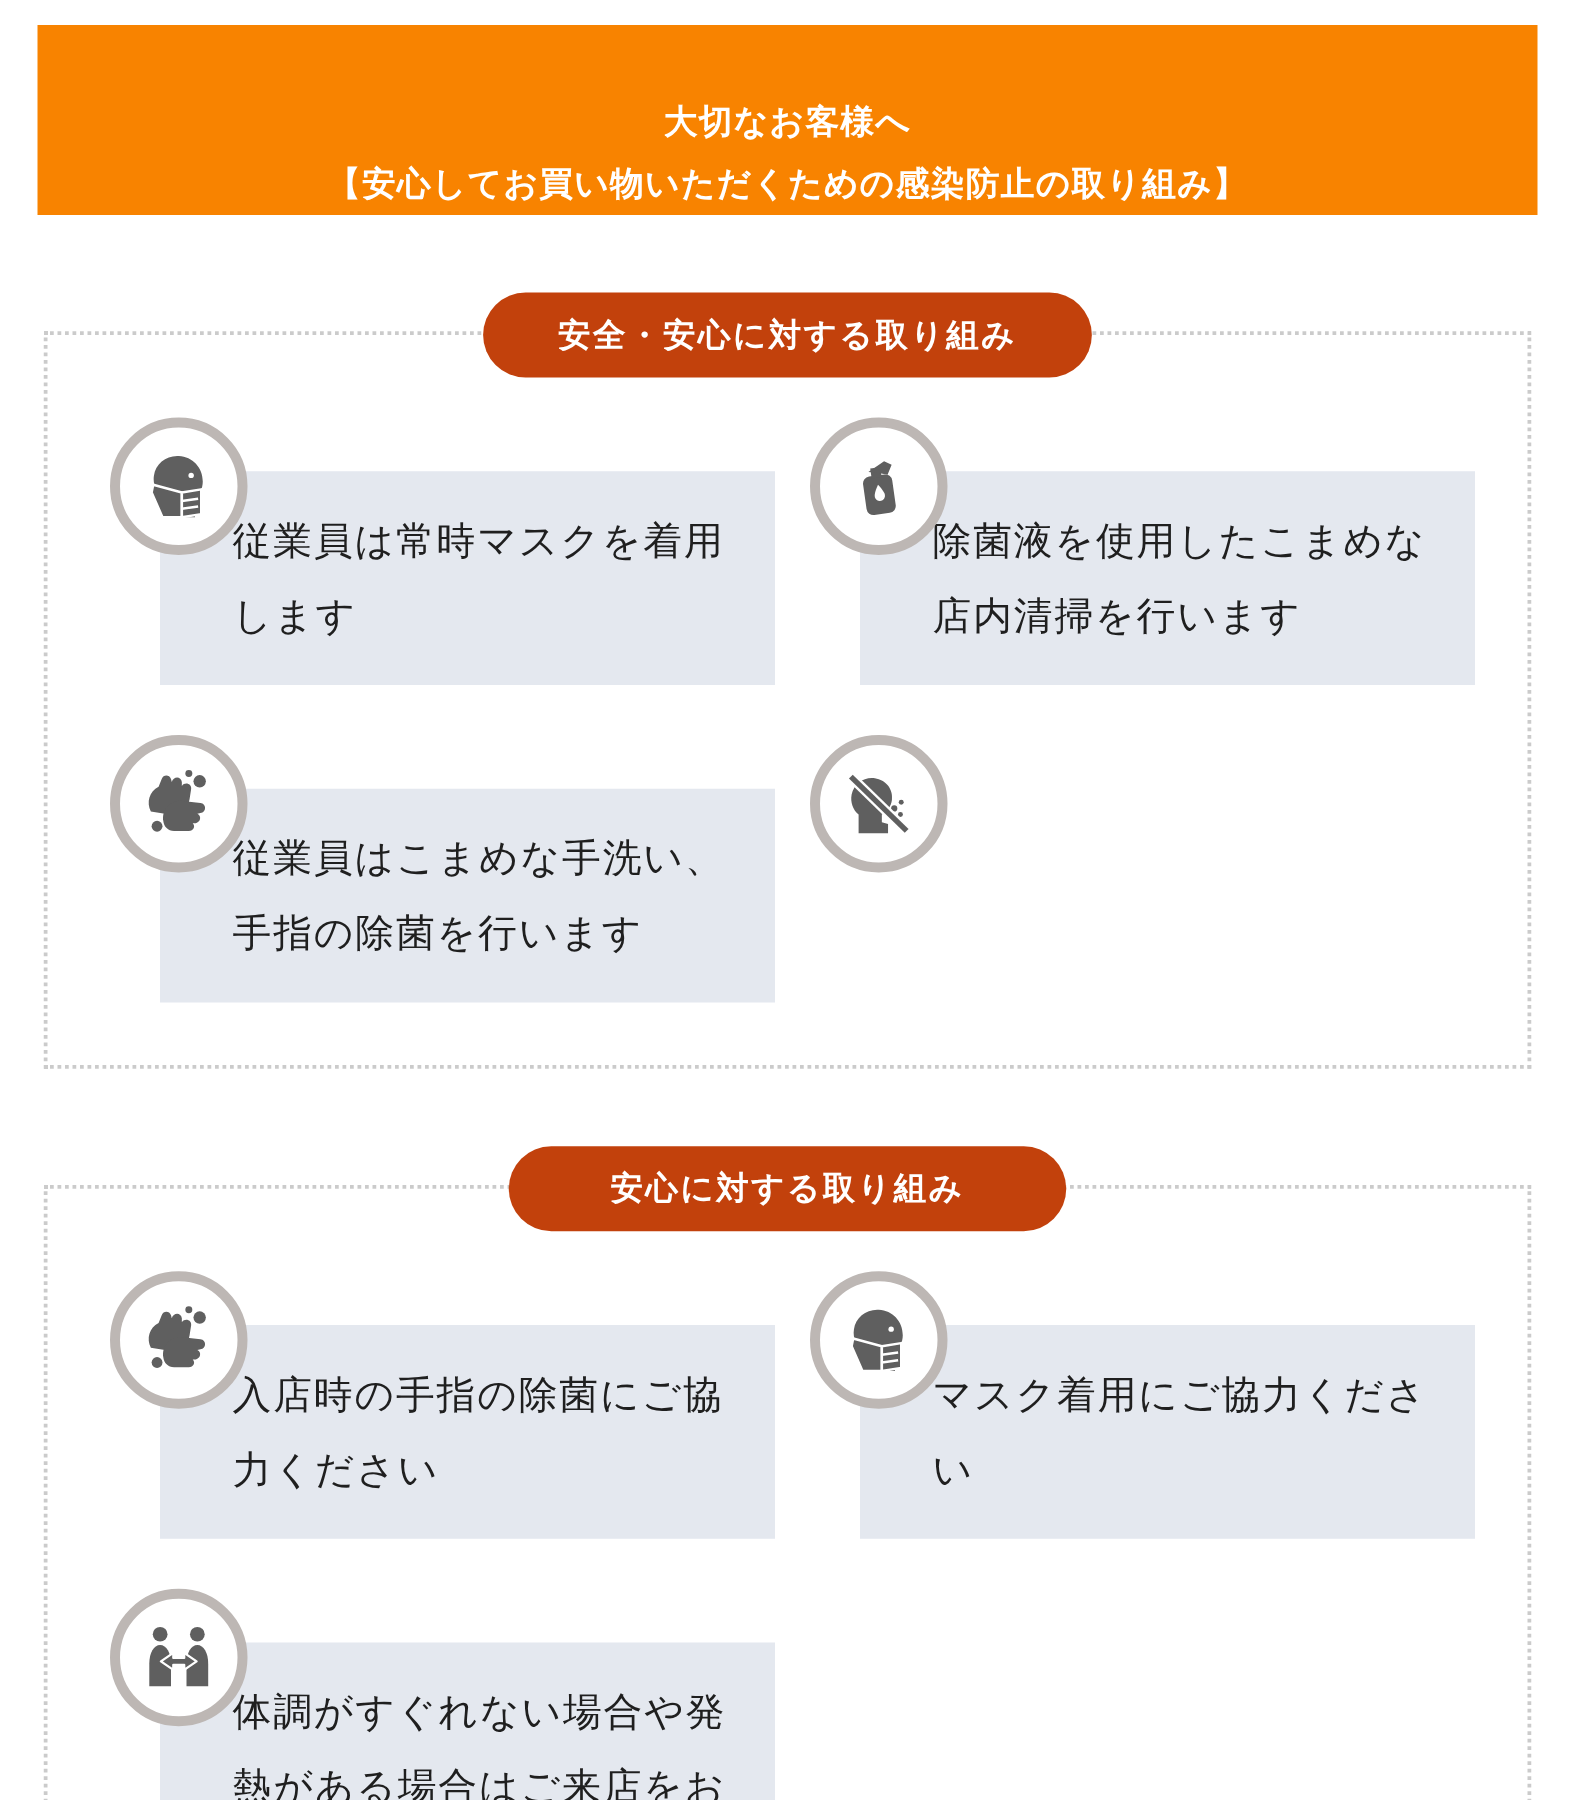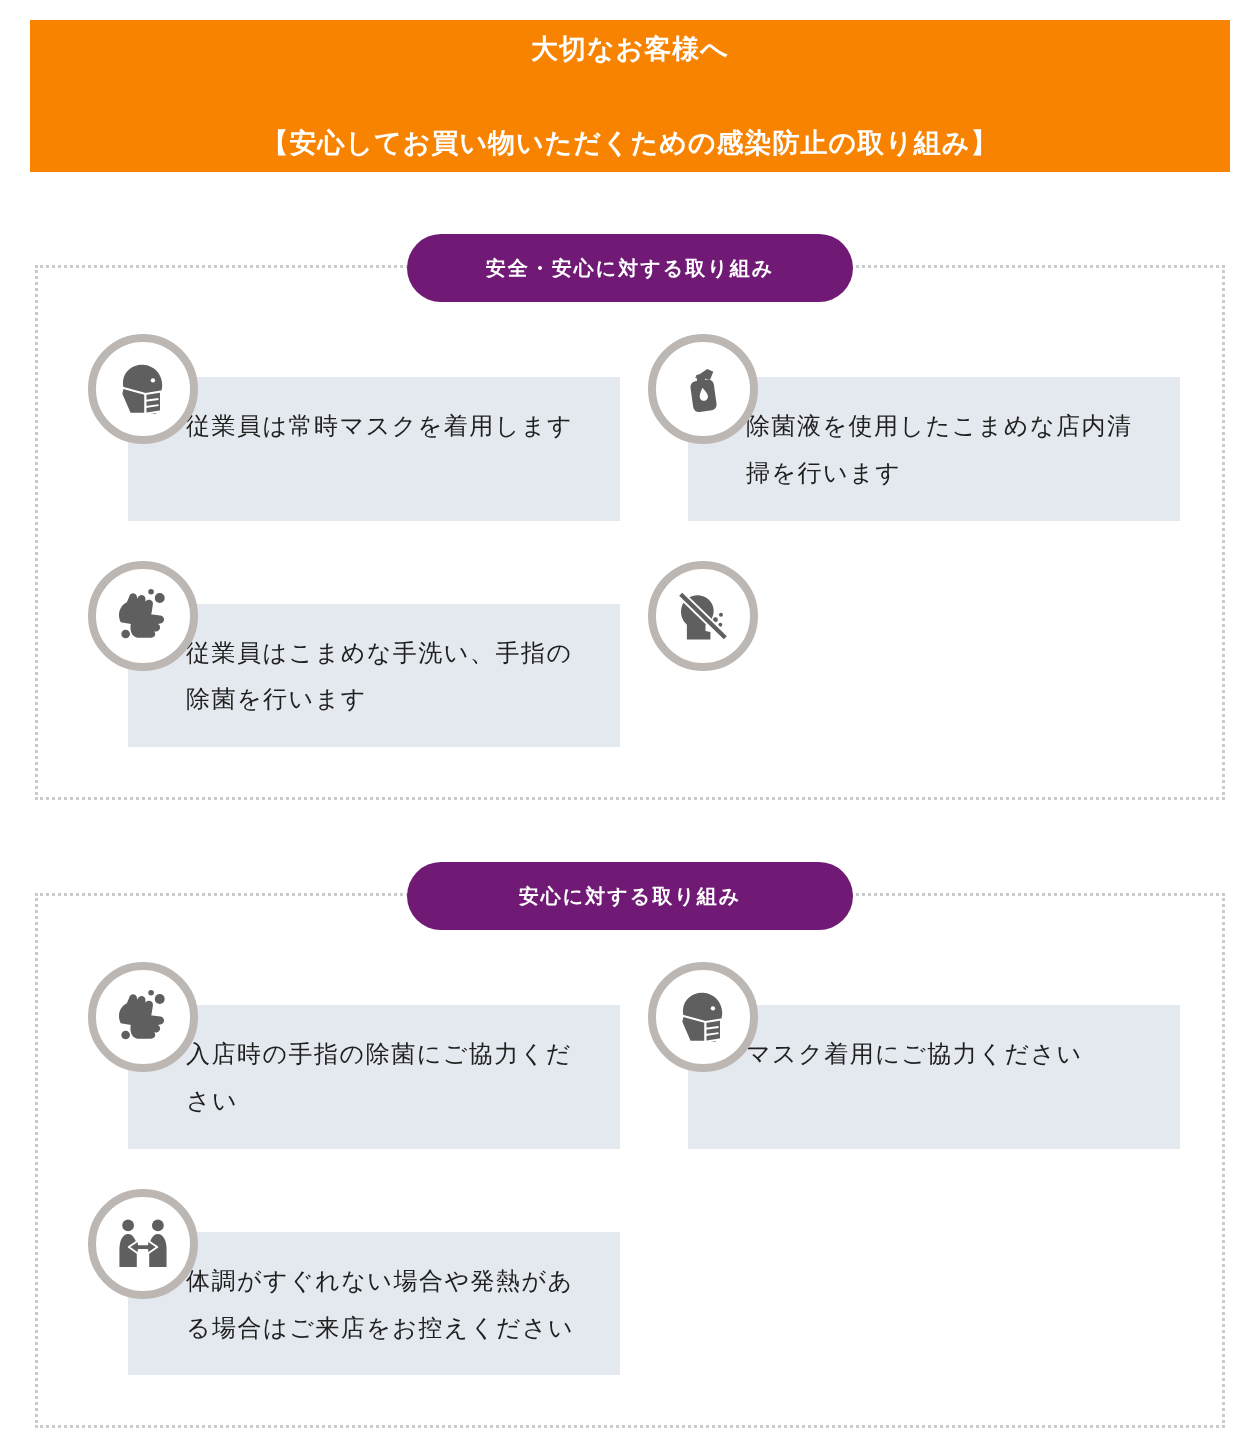--- a/index.html
+++ b/index.html
@@ -5,39 +5,39 @@
   html,body { margin:0; padding:0; background:#ffffff; }
   .page {
     width:1260px; height:1440px; box-sizing:border-box;
     font-family:"Liberation Sans","DejaVu Sans",sans-serif;
     color:#1f1f1f; background:#ffffff; overflow:hidden;
   }
 
   
   .banner {
     margin:20px 30px 0 30px; height:152px; background:#F88300;
-    display:flex; flex-direction:column; align-items:center; justify-content:center;gap:44px;
+    display:flex; flex-direction:column; align-items:center; justify-content:flex-end;
   }
   .banner p {
     margin:0; color:#ffffff; font-weight:bold; font-size:27px; line-height:50px;
     letter-spacing:1px; text-align:center;
   }
 
   
   .section {
     position:relative; margin:93px 35px 0 35px;
     border:3px dotted #cbcbcb;
     padding:66px 42px 50px 50px; box-sizing:border-box;
   }
   .badge {
     position:absolute; top:-34px; left:50%; transform:translateX(-50%);
     min-width:446px; height:68px; box-sizing:border-box; padding:0 60px;
-    background:#701a75; border-radius:34px;
+    background:#c2410c; border-radius:34px;
     display:flex; align-items:center; justify-content:center;
-    color:#ffffff; font-weight:bold; font-size:20px; letter-spacing:2px; white-space:nowrap;
+    color:#ffffff; font-weight:bold; font-size:26px; letter-spacing:2px; white-space:nowrap;
   }
 
   .grid {
     display:grid; grid-template-columns:1fr 1fr;
     column-gap:28px; row-gap:40px;
   }
 
   
   .item { position:relative; display:flex; flex-direction:column; }
   .icon-circle {
@@ -46,21 +46,21 @@
     border:8px solid #bdb7b4; border-radius:50%;
     display:flex; align-items:center; justify-content:center;
   }
   .icon-circle svg { width:62px; height:62px; display:block; }
   .item-box {
     flex:1; margin:43px 0 0 40px; background:#e4e8ef;
     min-height:126px; box-sizing:border-box;
     padding:26px 36px 24px 58px;
   }
   .item-box p {
-    margin:0; font-size:24px; line-height:1.95; letter-spacing:1.5px; color:#1f1f1f;
+    margin:0; font-size:31px; line-height:1.95; letter-spacing:1.5px; color:#1f1f1f;
   }
 </style>
 </head>
 <body>
 
 <svg width="0" height="0" style="position:absolute" aria-hidden="true">
   <defs>
     <symbol id="sym-mask" viewBox="0 0 100 100">
       <path fill="#5f5f5f" d="M32,90 L32,66 C22,59 16,48 18,36 C20,21 34,10 50,11 C68,12 81,26 81,44 C81,53 77,61 71,66 L71,90 Z"></path>
       <path fill="#5f5f5f" stroke="#ffffff" stroke-width="3.2" stroke-linejoin="round" d="M17,48 L54,58 L54,90 L29,90 L15,58 Z"></path>

